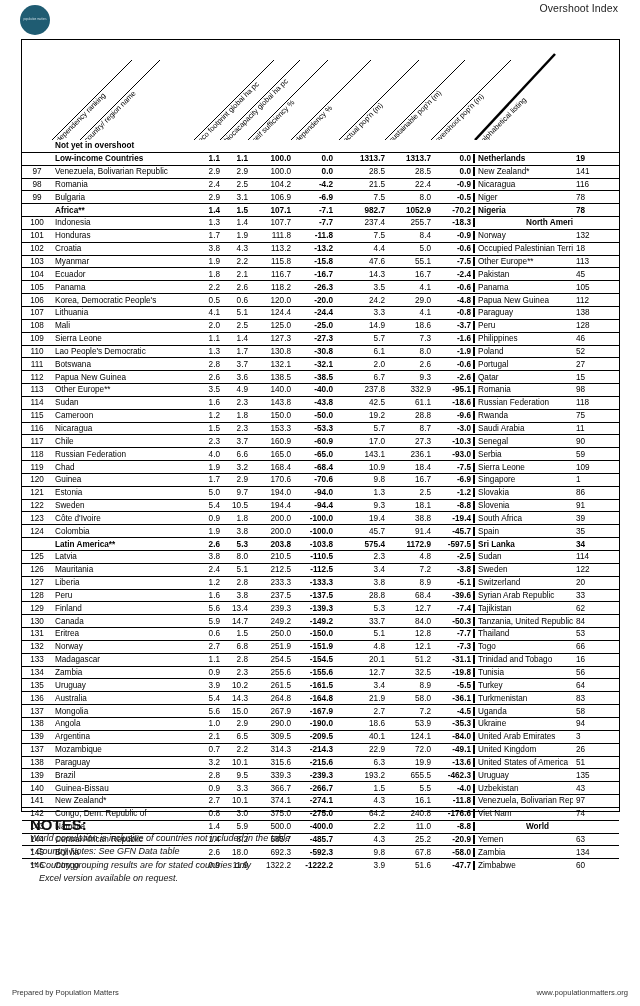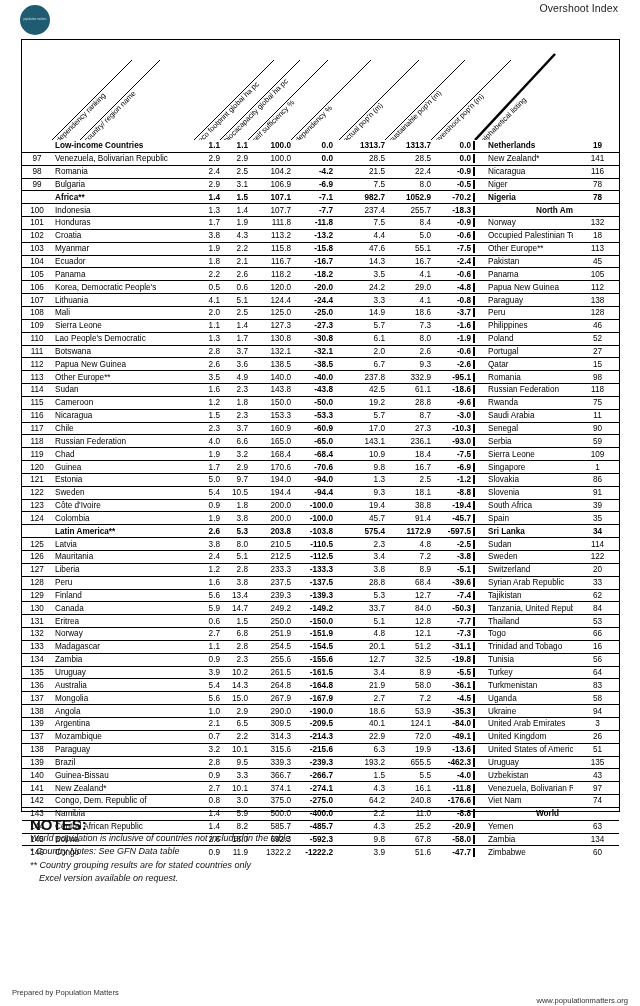--- a/index.html
+++ b/index.html
@@ -78,42 +78,42 @@
   .c-name{width:142px;flex:0 0 142px;padding-left:3px;box-sizing:border-box;
           overflow:hidden;white-space:nowrap;}
   .c-eco{width:26px;flex:0 0 26px;text-align:right;}
   .c-bio{width:28px;flex:0 0 28px;text-align:right;}
   .c-self{width:43px;flex:0 0 43px;text-align:right;}
   .c-dep{width:48px;flex:0 0 48px;text-align:right;font-weight:bold;padding-right:6px;box-sizing:border-box;}
   .c-actual{width:46px;flex:0 0 46px;text-align:right;}
   .c-sust{width:46px;flex:0 0 46px;text-align:right;}
   .c-over{width:44px;flex:0 0 44px;text-align:right;font-weight:bold;
           border-right:2px solid #000;padding-right:2px;box-sizing:border-box;}
-  .c-alpha{width:auto;flex:1 1 auto;padding-left:13px;box-sizing:border-box;
+  .c-alpha{width:auto;flex:1 1 auto;padding-left:3px;box-sizing:border-box;
            overflow:hidden;white-space:nowrap;}
-  .c-arank{width:46px;flex:0 0 46px;text-align:center;padding-left:3px;box-sizing:border-box;}
+  .c-arank{width:46px;flex:0 0 46px;text-align:left;padding-left:3px;box-sizing:border-box;}
   .bold{font-weight:bold;margin-left:48px;}
 
   
   .notes{
     position:absolute;left:30px;top:818px;width:420px;
     font-size:9px;line-height:13.2px;color:#111;
   }
   .notes .ntitle{font-weight:bold;font-style:normal;margin-bottom:1px;font-size:15px;}
   .notes .nline{font-style:italic;}
   .notes .nindent{padding-left:9px;}
 
   
   .footer{
     position:absolute;left:0;right:0;top:988px;height:18px;
     font-size:7.6px;color:#333;
   }
   .footer .f-left{position:absolute;left:12px;top:0;}
   .footer .f-mid{position:absolute;left:0;right:0;top:0;text-align:center;}
-  .footer .f-right{position:absolute;right:12px;top:8px;}
+  .footer .f-right{position:absolute;right:12px;top:0;}
 </style>
 </head>
 <body>
 
 <div class="page">
 
   <div class="logo">
     <span>population matters</span>
   </div>
 
@@ -142,20 +142,33 @@
       <div class="diag-label" style="left:271px;top:98px;">dependency %</div>
       <div class="diag-label" style="left:319px;top:98px;">actual pop'n (m)</div>
       <div class="diag-label" style="left:365px;top:98px;">sustainable pop'n (m)</div>
       <div class="diag-label" style="left:411px;top:98px;">overshoot pop'n (m)</div>
       <div class="diag-label" style="left:457px;top:98px;">alphabetical listing</div>
     </div>
 
     <div class="rows" id="rows-container">
         <div class="row section">
           <div class="c-rank"></div>
+          <div class="c-name">Not yet in overshoot</div>
+          <div class="c-eco"></div>
+          <div class="c-bio"></div>
+          <div class="c-self"></div>
+          <div class="c-dep"></div>
+          <div class="c-actual"></div>
+          <div class="c-sust"></div>
+          <div class="c-over"></div>
+          <div class="c-alpha"></div>
+          <div class="c-arank"></div>
+        </div>
+        <div class="row section">
+          <div class="c-rank"></div>
           <div class="c-name">Low-income Countries</div>
           <div class="c-eco">1.1</div>
           <div class="c-bio">1.1</div>
           <div class="c-self">100.0</div>
           <div class="c-dep">0.0</div>
           <div class="c-actual">1313.7</div>
           <div class="c-sust">1313.7</div>
           <div class="c-over">0.0</div>
           <div class="c-alpha">Netherlands</div>
           <div class="c-arank">19</div>
@@ -276,21 +289,21 @@
           <div class="c-over">-2.4</div>
           <div class="c-alpha">Pakistan</div>
           <div class="c-arank">45</div>
         </div>
         <div class="row">
           <div class="c-rank">105</div>
           <div class="c-name">Panama</div>
           <div class="c-eco">2.2</div>
           <div class="c-bio">2.6</div>
           <div class="c-self">118.2</div>
-          <div class="c-dep">-18.2</div>
+          <div class="c-dep">-26.3</div>
           <div class="c-actual">3.5</div>
           <div class="c-sust">4.1</div>
           <div class="c-over">-0.6</div>
           <div class="c-alpha">Panama</div>
           <div class="c-arank">105</div>
         </div>
         <div class="row">
           <div class="c-rank">106</div>
           <div class="c-name">Korea, Democratic People's</div>
           <div class="c-eco">0.5</div>

